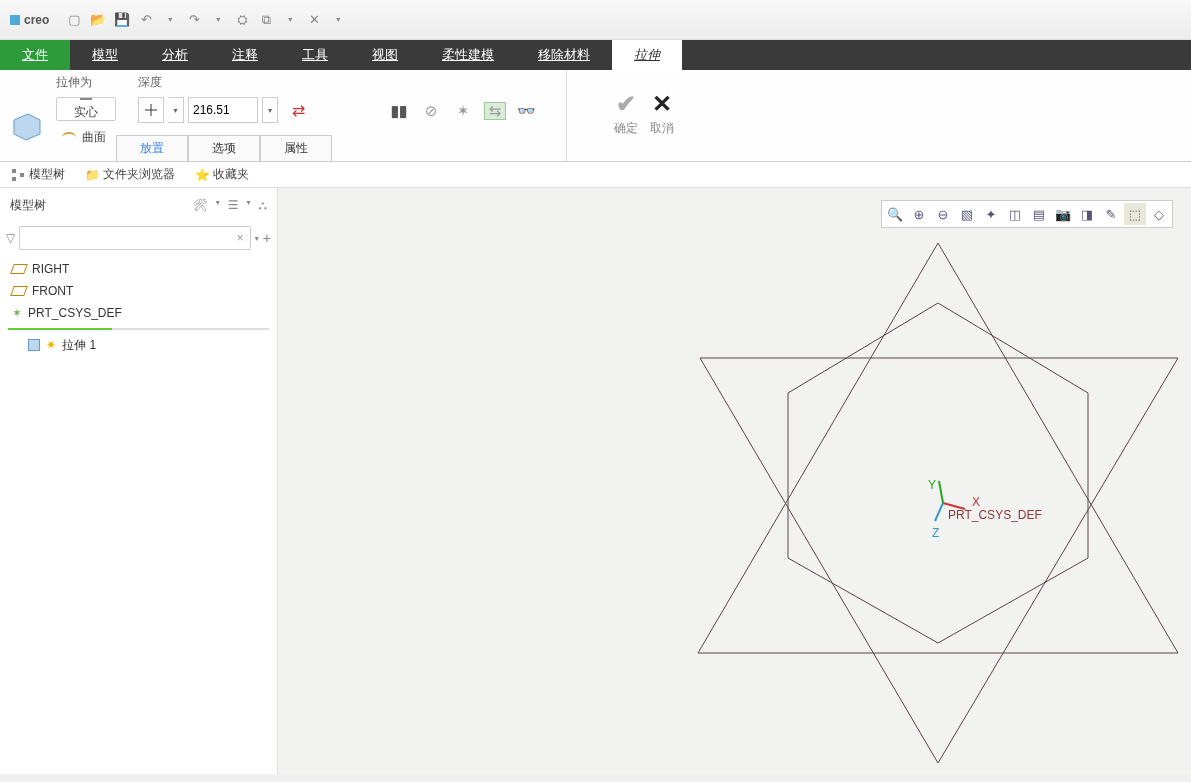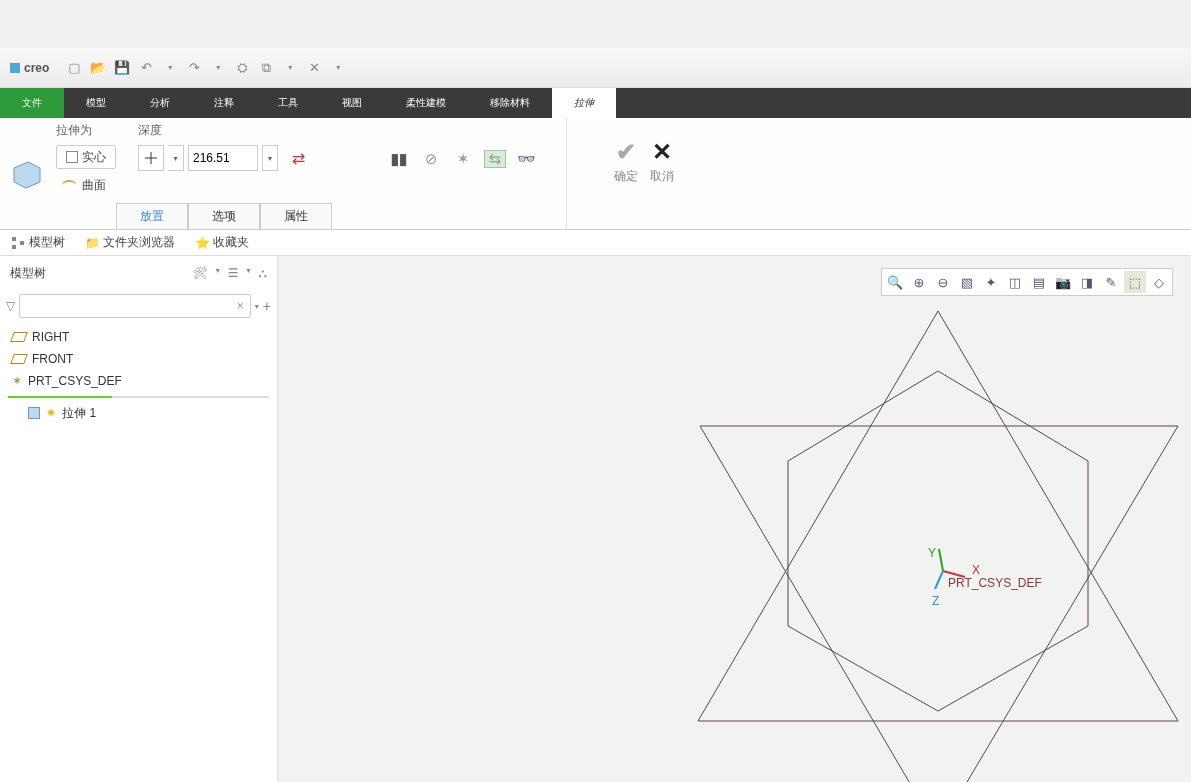--- a/index.html
+++ b/index.html
@@ -1,37 +1,37 @@
 <!DOCTYPE html>
 <html><head>
 <meta charset="utf-8">
 <style>
 * { box-sizing: border-box; margin: 0; padding: 0; font-family: "Microsoft YaHei", Arial, sans-serif; font-size: 12px; }
 body { width: 1191px; height: 782px; background: #f0f0f0; overflow: hidden; }
 
 
-.titlebar { height: 40px; background: linear-gradient(#f8f8f8,#ececec); display: flex; align-items: center; padding: 0 4px; border-bottom: 1px solid #ddd; margin-top: 48px; }
+.titlebar { height: 40px; background: linear-gradient(#f8f8f8,#ececec); display: flex; align-items: center; padding: 0 4px; border-bottom: 1px solid #ddd; }
 .app-logo { display: flex; align-items: center; gap: 4px; color: #555; font-size: 13px; font-weight: bold; padding: 0 6px; }
 .app-logo::before { content:""; width:10px; height:10px; background:#4fa8d8; display:inline-block; }
 .qat { display: flex; align-items: center; gap: 2px; margin-left: 8px; }
 .qat-btn { width: 22px; height: 22px; display:flex; align-items:center; justify-content:center; color:#888; font-size:13px; cursor:pointer; border-radius:2px; }
 .title-text { flex:1; text-align:center; color:#555; font-size:13px; }
 
 
 .ribbon-tabs { height: 30px; background: #3a3a3a; display:flex; }
-.ribbon-tab { padding: 0 22px; line-height:30px; color:#fff; font-size:10px; cursor:pointer; }
+.ribbon-tab { padding: 0 22px; line-height:30px; color:#fff; font-size:13px; cursor:pointer;text-decoration:underline; }
 .ribbon-tab.file { background:#2d9b3a; }
 .ribbon-tab.active { background:#fff; color:#333; font-style:italic; }
 
 
-.ribbon { height: 112px; background:#fefefe; border-bottom:1px solid #ccc; display:flex; position:relative; }
+.ribbon { height: 92px; background:#fefefe; border-bottom:1px solid #ccc; display:flex; position:relative; }
 .ribbon-col { padding: 4px 8px 0 8px; position:relative; }
 .ribbon-label { color:#666; font-size:12px; margin-bottom:6px; }
 .big-icon { width: 36px; height:60px; display:flex; flex-direction:column; align-items:center; justify-content:center; gap:2px; cursor:pointer; }
-.btn-box { display:flex; align-items:center; gap:4px; color:#444; height:24px; padding:0 6px; border:1px solid #ccc; border-radius:2px; background:#fff; cursor:pointer; margin-bottom:4px; width:60px; justify-content:center; }
+.btn-box { display:flex; align-items:center; gap:4px; color:#444; height:24px; padding:0 6px; border:1px solid #ccc; border-radius:2px; background:#fff; cursor:pointer; margin-bottom:4px; width:60px; justify-content:center;flex-direction:column; }
 .btn-simple { display:flex; align-items:center; gap:6px; color:#444; height:24px; padding:0 6px; cursor:pointer; }
 .depth-row { display:flex; align-items:center; gap:4px; }
 .depth-icon { width:26px; height:26px; border:1px solid #ccc; display:flex; align-items:center; justify-content:center; background:#fff; cursor:pointer; }
 .depth-dd { width:16px; height:26px; border:1px solid #ccc; border-left:none; display:flex; align-items:center; justify-content:center; background:#fff; cursor:pointer; font-size:8px; color:#666;}
 .depth-input { width:70px; height:26px; border:1px solid #ccc; padding:0 4px; font-size:12px; }
 .settings-item { display:flex; align-items:center; gap:6px; color:#999; height:22px; }
 .vis-icons { display:flex; align-items:center; gap:10px; padding-top:28px; }
 .vis-ico { width:22px; height:18px; display:flex; align-items:center; justify-content:center; color:#999; font-size:15px; cursor:pointer;}
 .confirm-col { display:flex; align-items:center; gap:12px; padding-top:16px; }
 .confirm-btn { display:flex; flex-direction:column; align-items:center; gap:2px; color:#888; cursor:pointer; }

